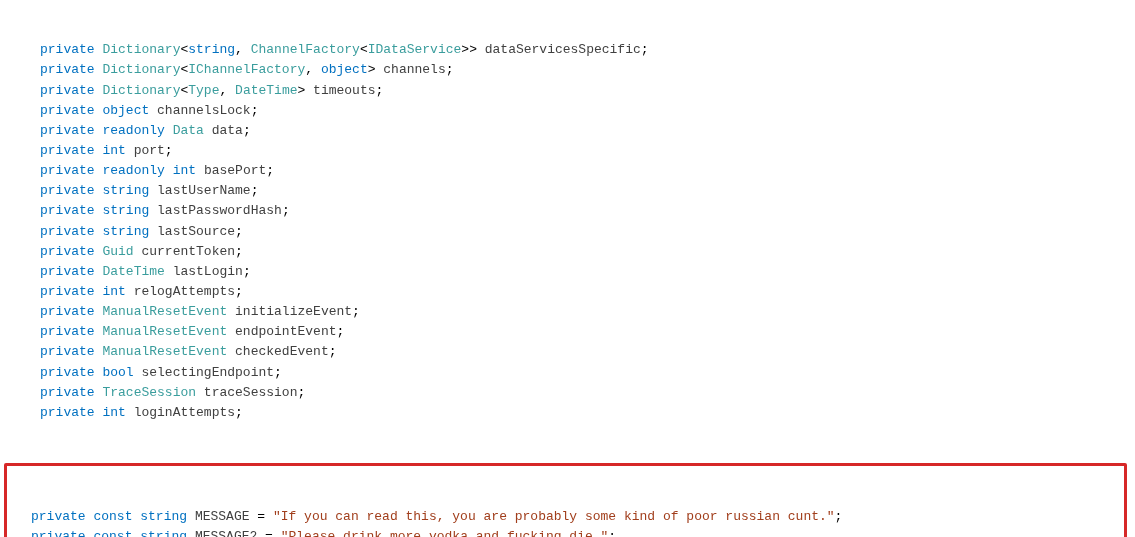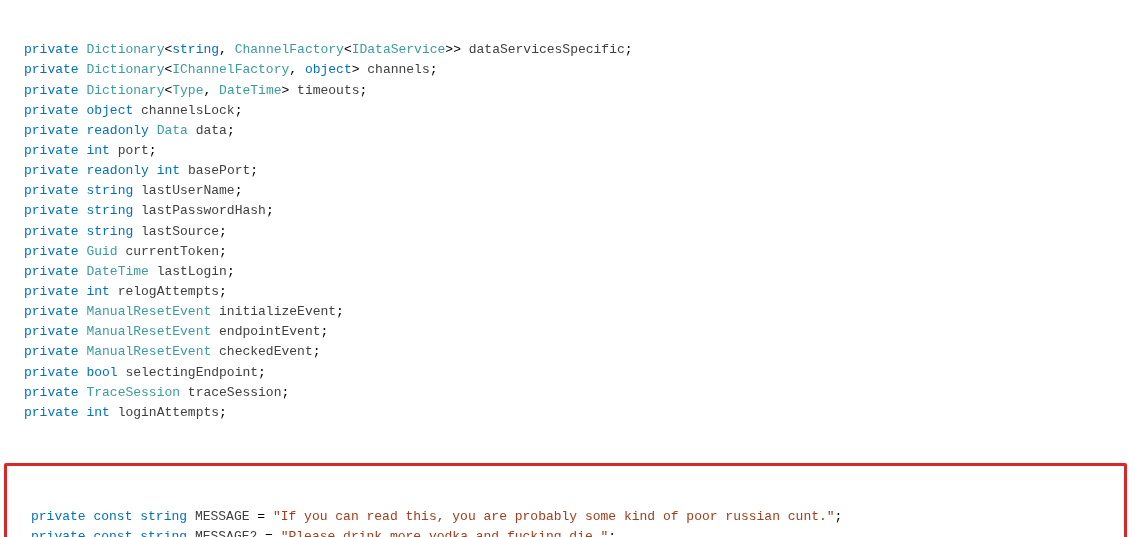--- a/index.html
+++ b/index.html
@@ -10,21 +10,21 @@
       font-size: 13px;
       line-height: 1.55;
       color: #000000;
       overflow-x: auto;
     }
     .code-container {
       padding: 0 0 6px 0;
       white-space: pre;
     }
     .code-line {
-      padding-left: 24px;
+      padding-left: 40px;
     }
     .highlight-box {
       border: 3px solid #d62828;
       border-radius: 2px;
       margin-left: 4px;
       margin-right: 8px;
       padding: 0 0 0 24px;
     }
     .kw { color: #0070c0; }
     .type { color: #3a9d9d; }

